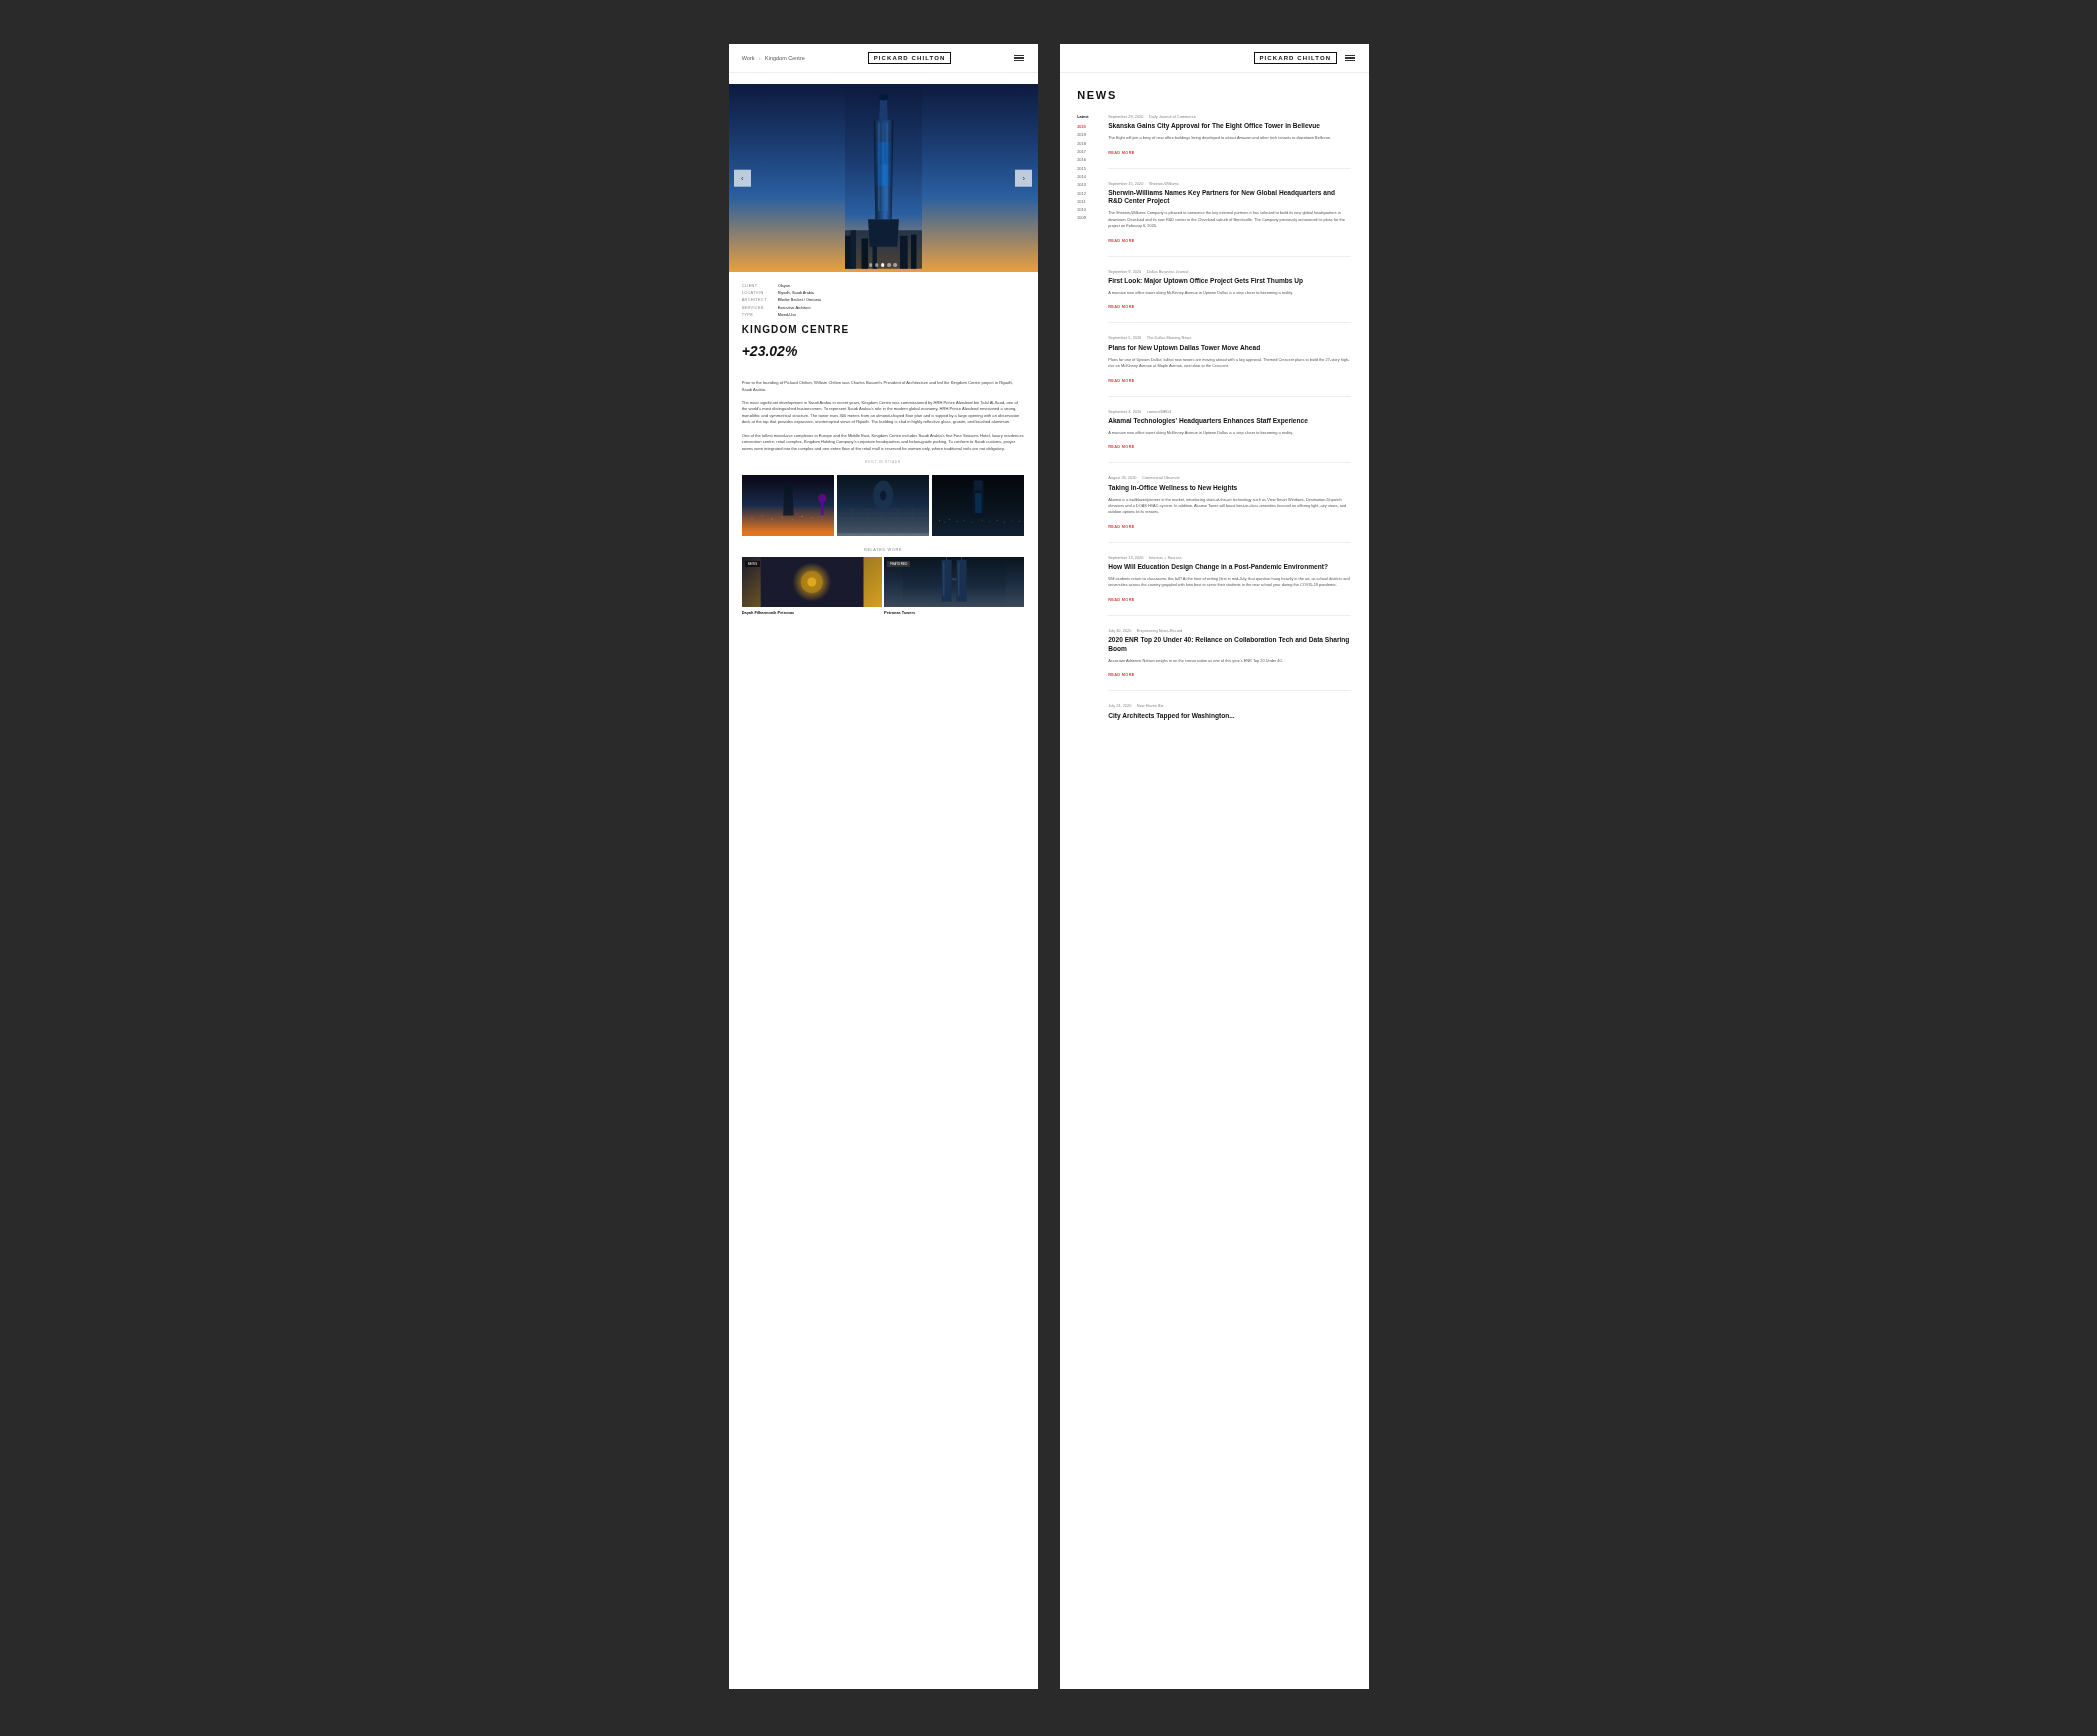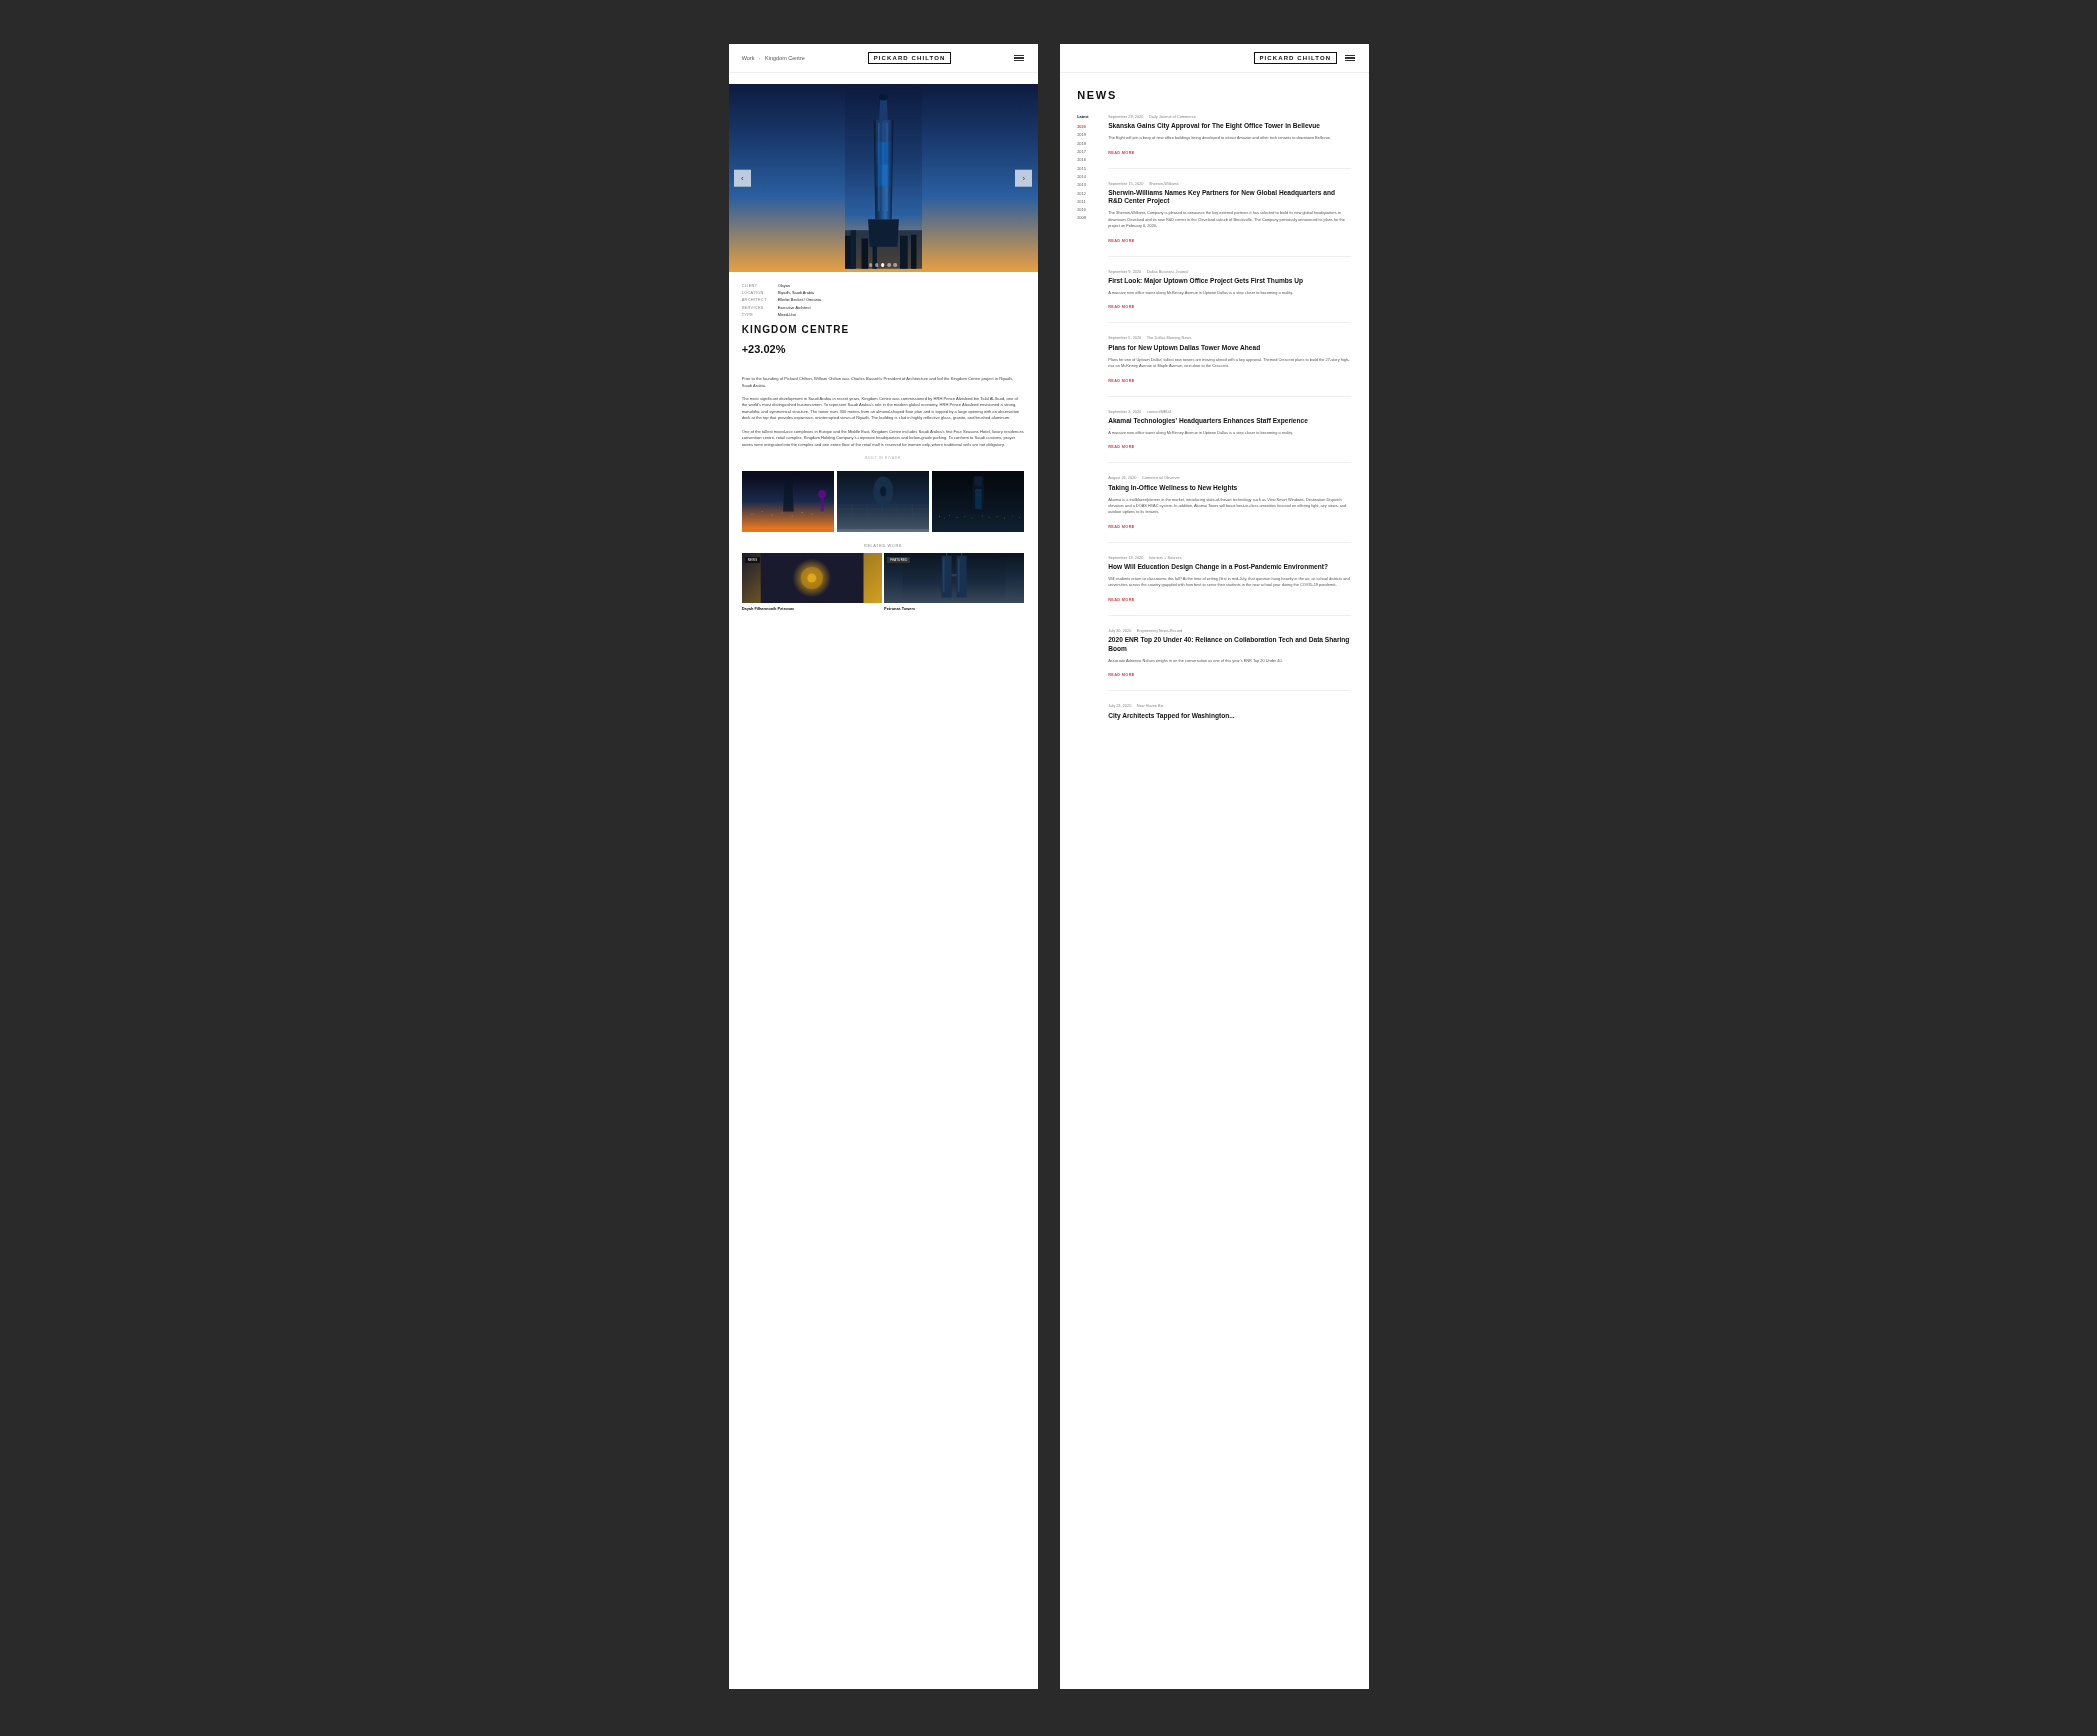--- a/index.html
+++ b/index.html
@@ -165,24 +165,25 @@
     .project-title {
       font-size: 10px;
       font-weight: 700;
       letter-spacing: 1.1px;
       color: #111;
       margin-bottom: 7.7px;
       text-transform: uppercase;
     }
 
     .stat-value {
-      font-size: 11px;
+      font-size: 14px;
       font-weight: 700;
       color: #111;
       margin-bottom: 21px;
+      font-style: italic;
     }
 
     .description {
       font-size: 4.1px;
       color: #444;
       line-height: 1.6;
       margin-bottom: 7.7px;
     }
 
     

